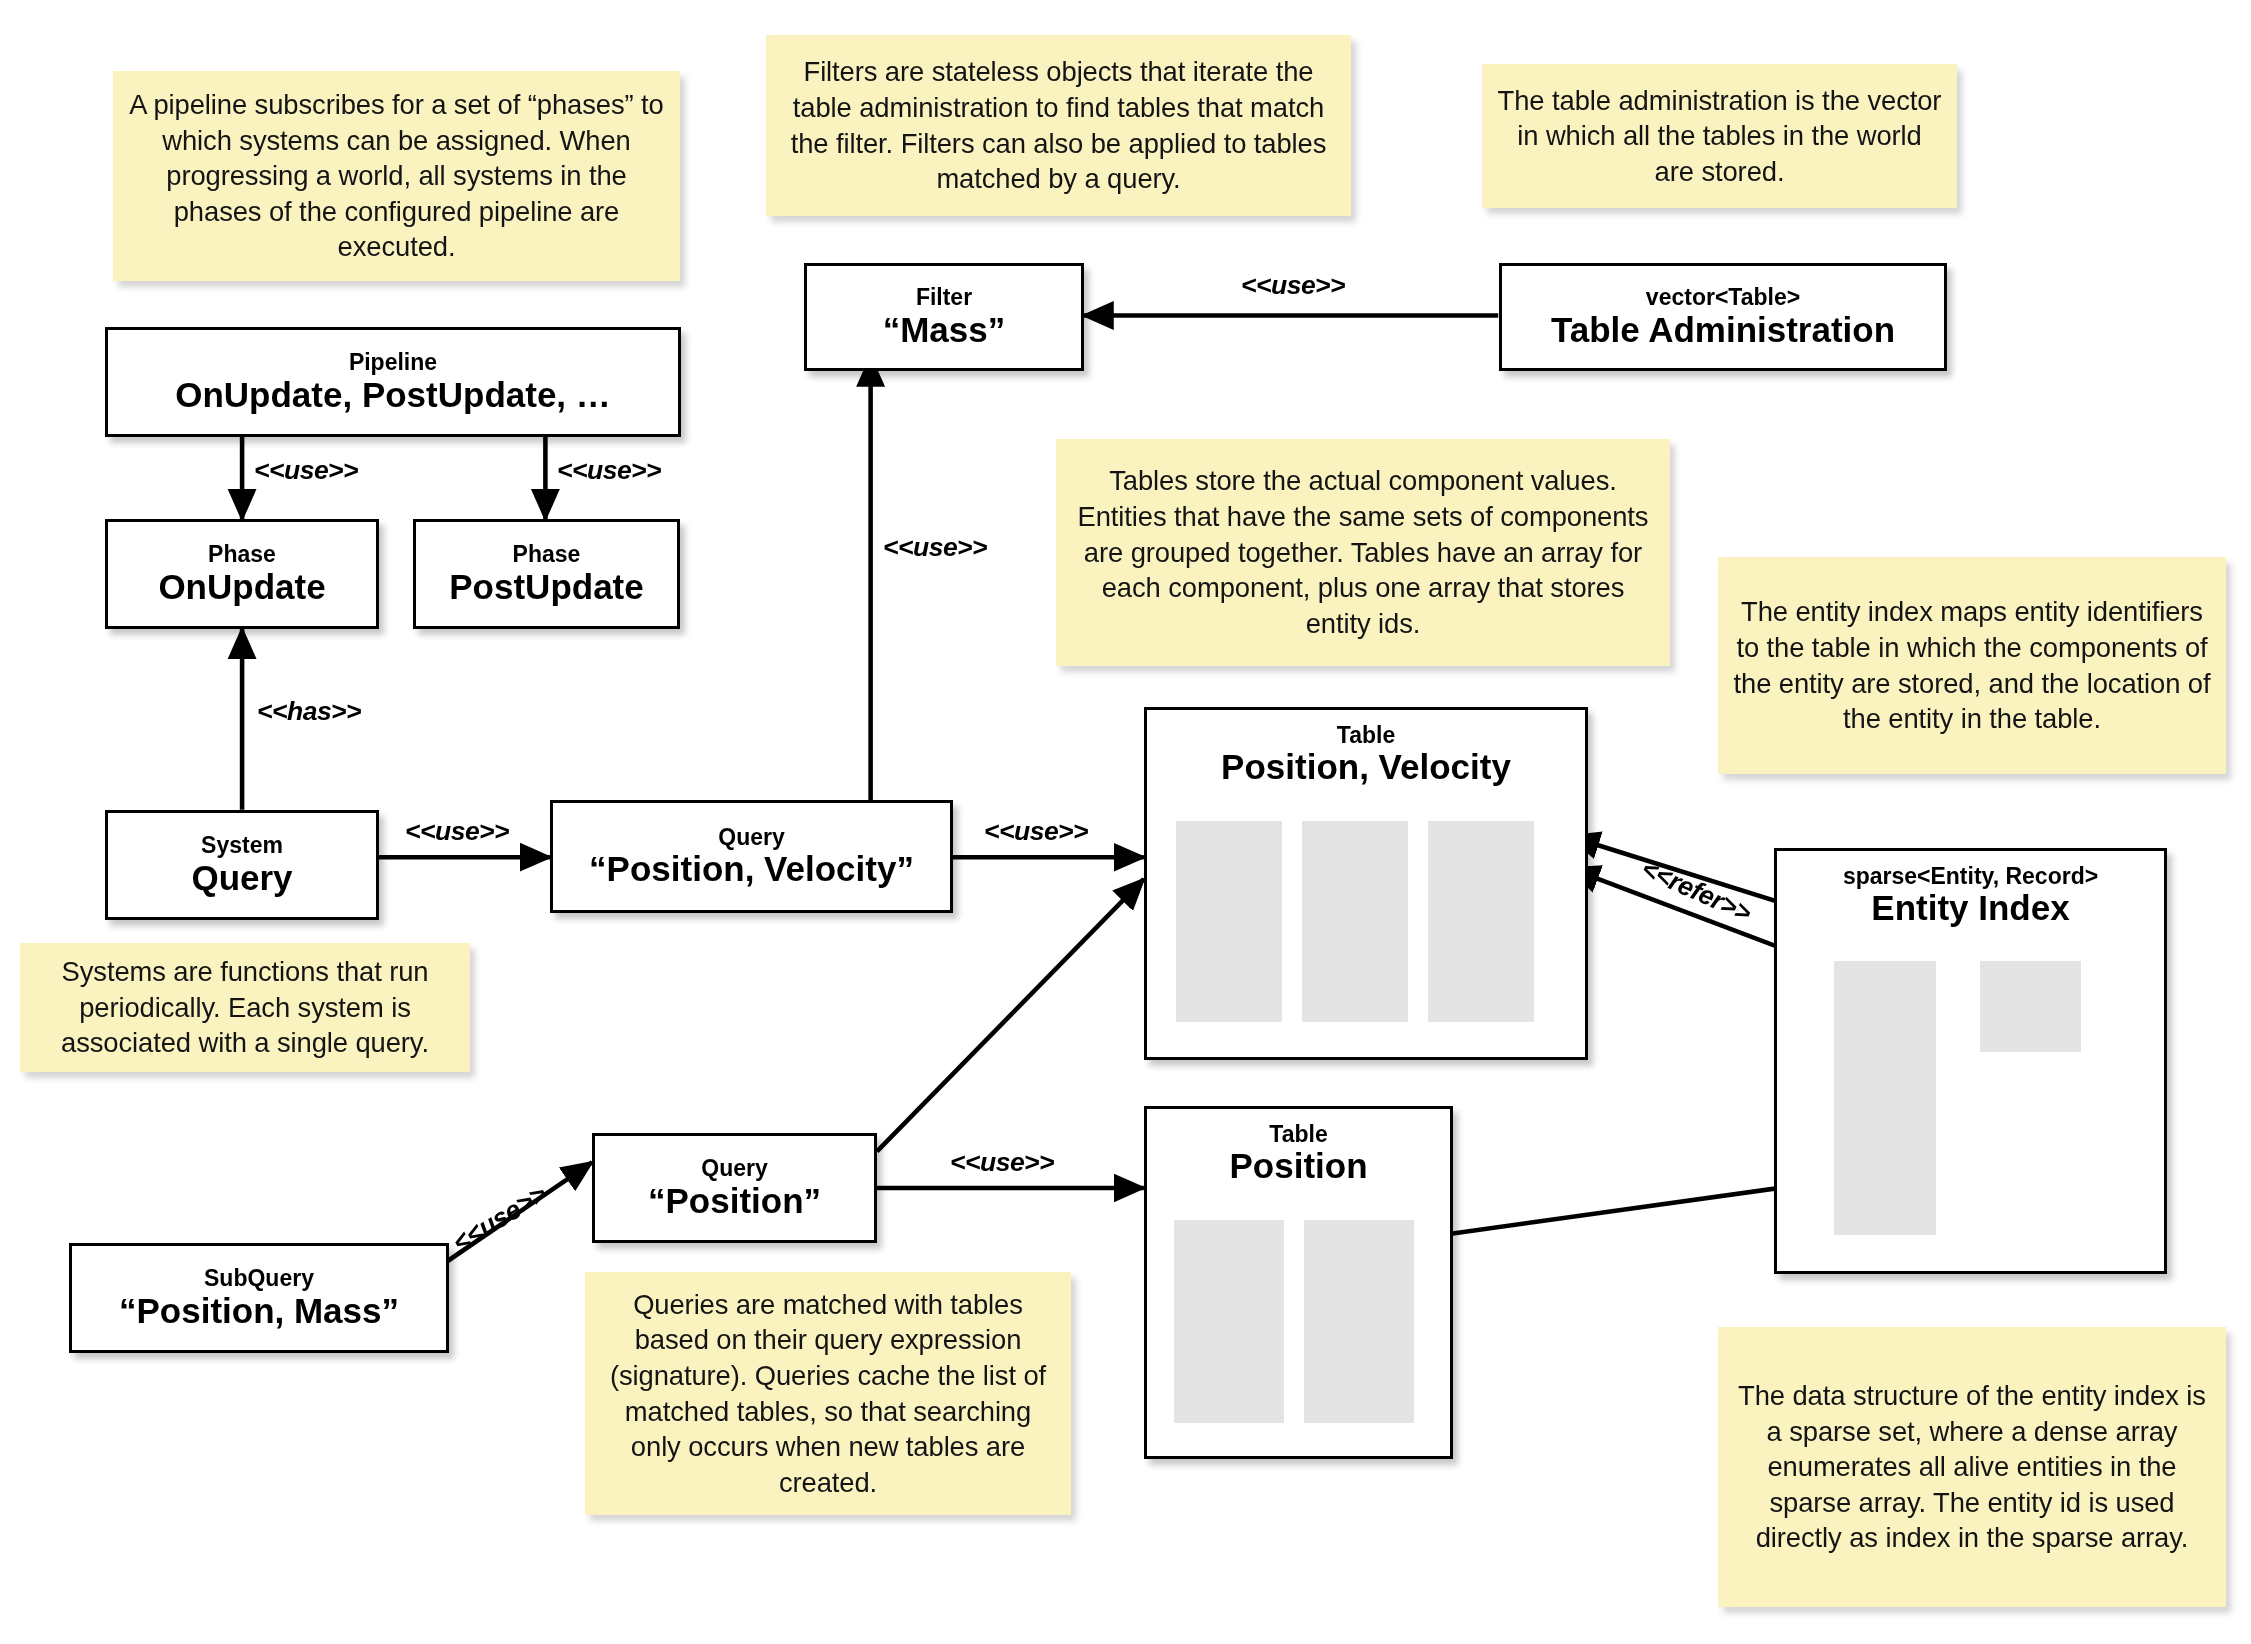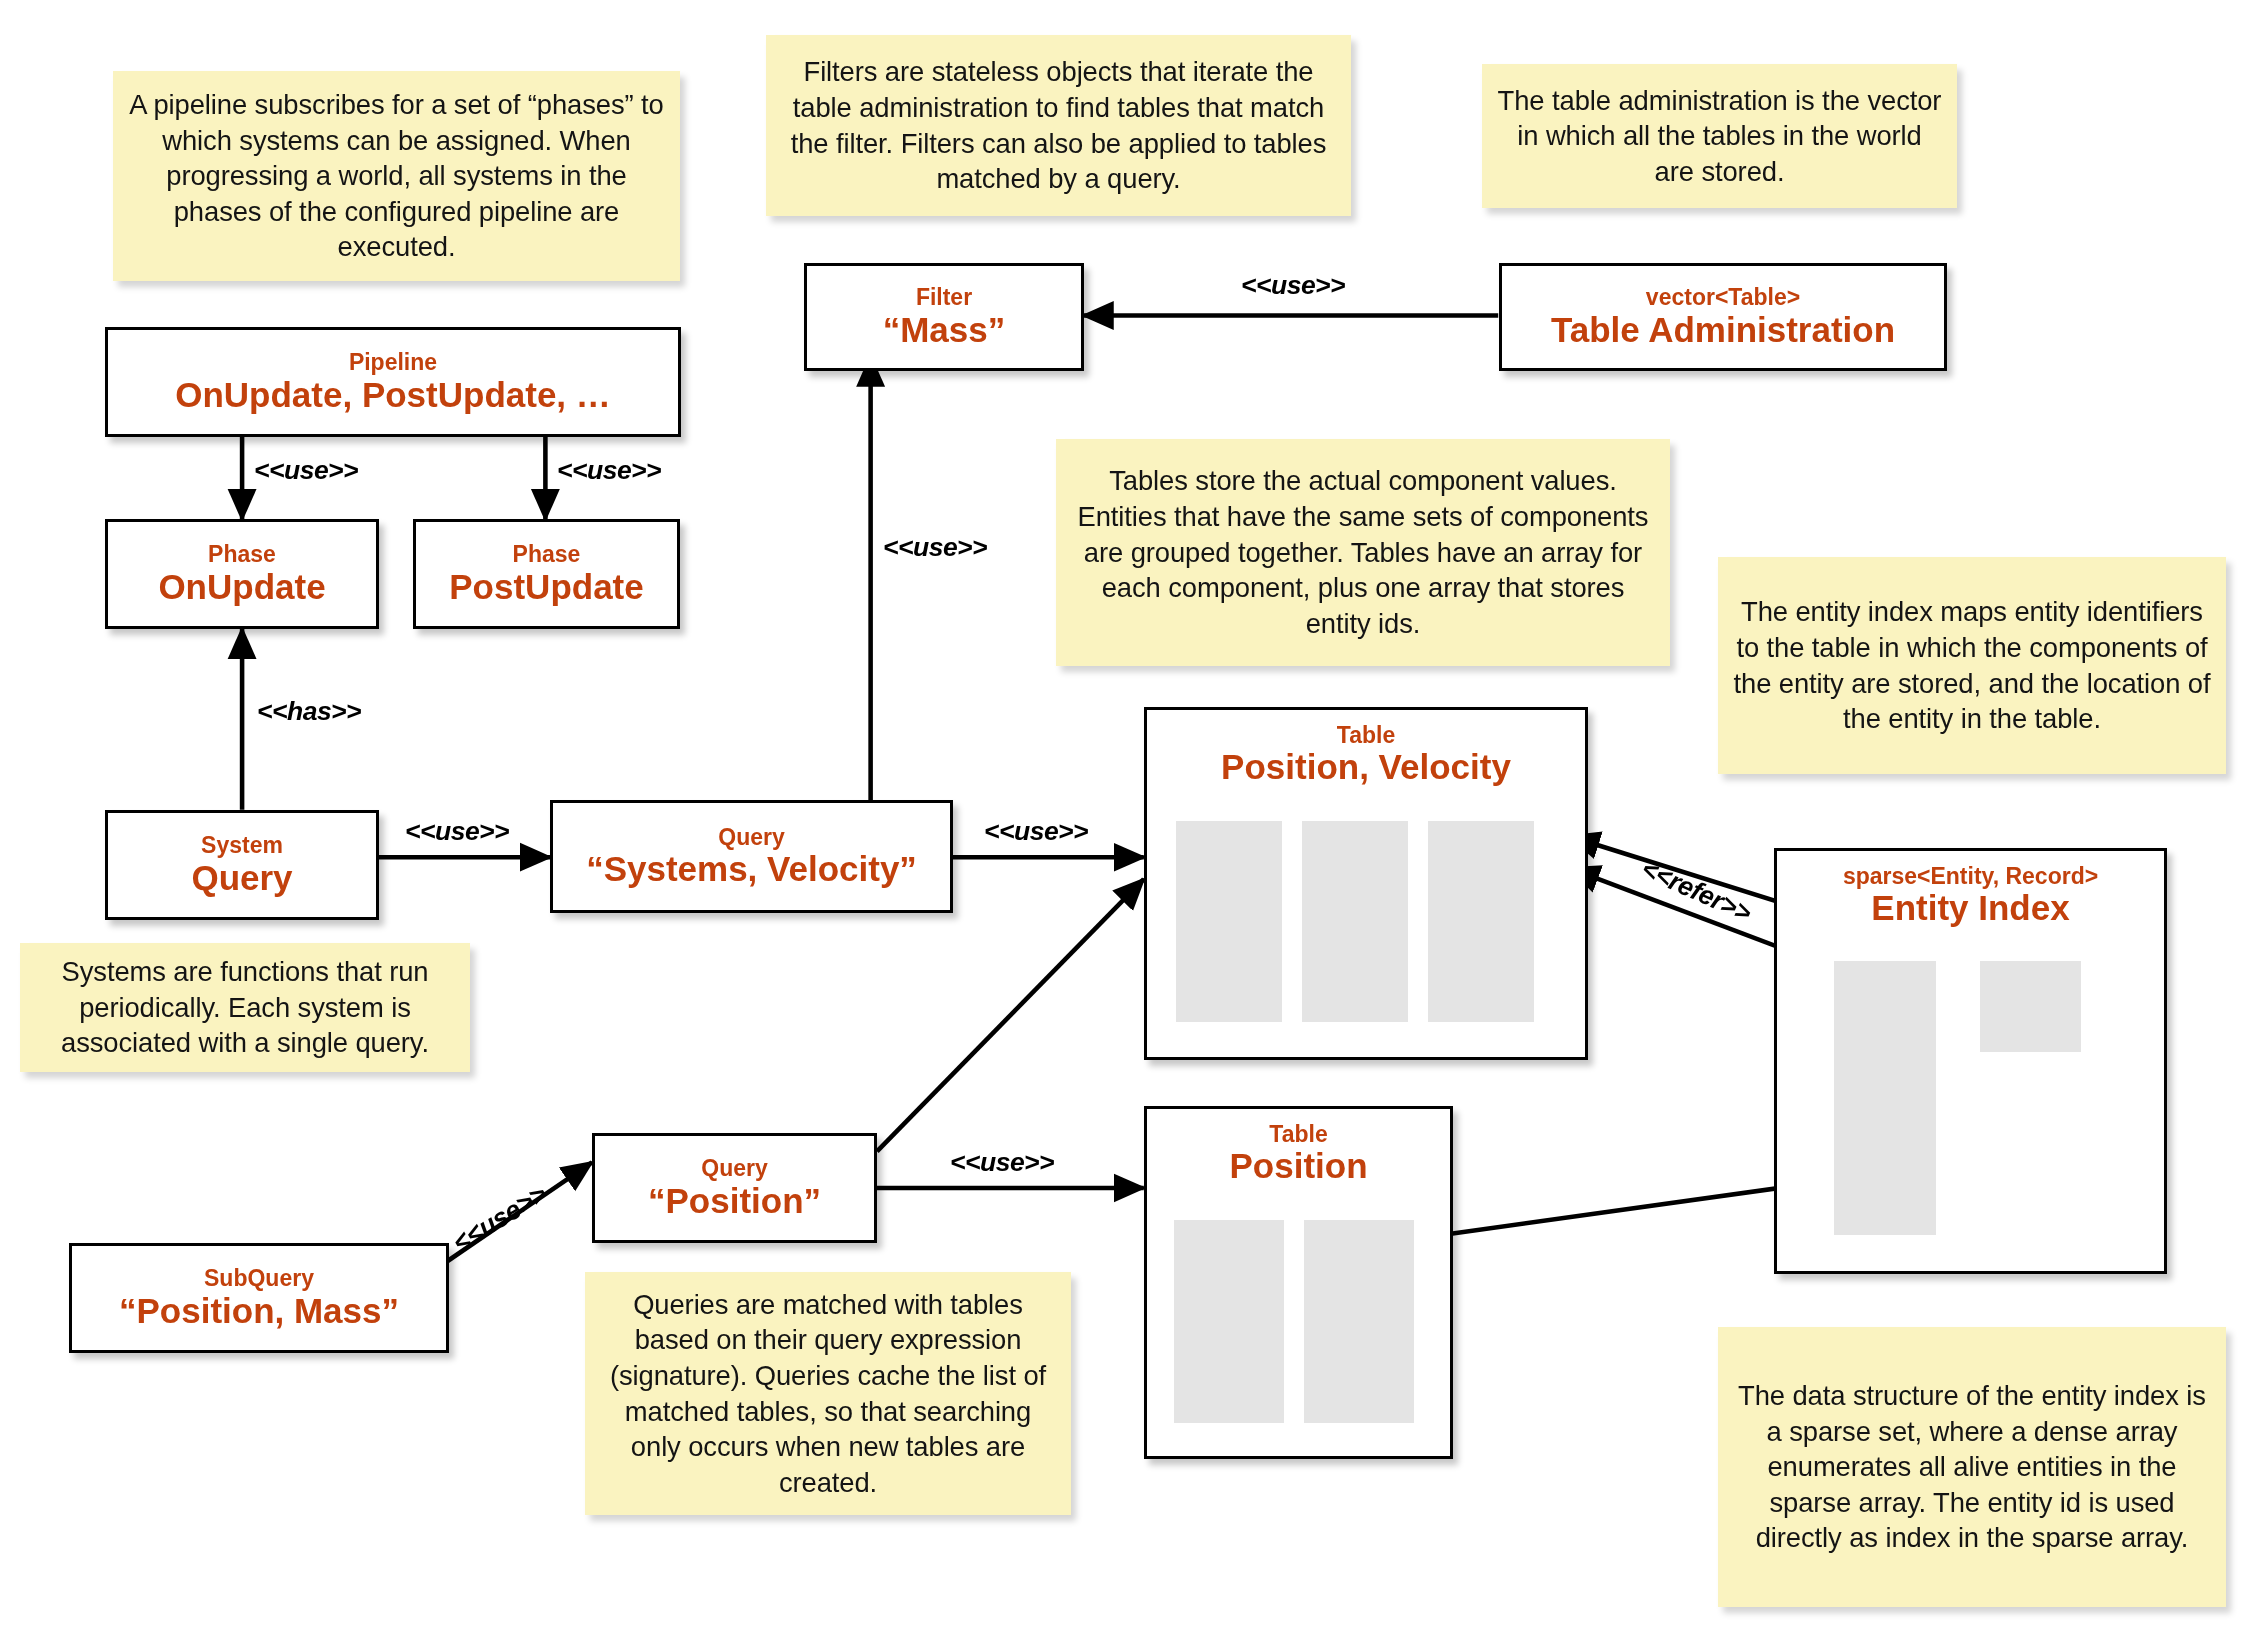--- a/index.html
+++ b/index.html
@@ -35,21 +35,21 @@
   .uml {
     position: absolute;
     background: #ffffff;
     border: 3.7px solid #000000;
     box-sizing: border-box;
     box-shadow: 4.6px 5.5px 6.4px rgba(0,0,0,0.22);
     display: flex;
     flex-direction: column;
     align-items: center;
     justify-content: center;
-    color: #c2410c;
+    color: #000000;
   }
   .uml .stereo {
     font-size: 23px;
     font-weight: bold;
     line-height: 1.06;
     white-space: nowrap;
   }
   .uml .name {
     font-size: 35px;
     font-weight: bold;
@@ -189,21 +189,21 @@
     <div class="name">PostUpdate</div>
   </div>
 
   <div class="uml" style="left:105px; top:810px; width:274px; height:110px;">
     <div class="stereo">System</div>
     <div class="name">Query</div>
   </div>
 
   <div class="uml" style="left:550px; top:800px; width:403px; height:113px;">
     <div class="stereo">Query</div>
-    <div class="name">“Systems, Velocity”</div>
+    <div class="name">“Position, Velocity”</div>
   </div>
 
   <div class="uml" style="left:592px; top:1133px; width:285px; height:110px;">
     <div class="stereo">Query</div>
     <div class="name">“Position”</div>
   </div>
 
   <div class="uml" style="left:69px; top:1243px; width:380px; height:110px;">
     <div class="stereo">SubQuery</div>
     <div class="name">“Position, Mass”</div>

